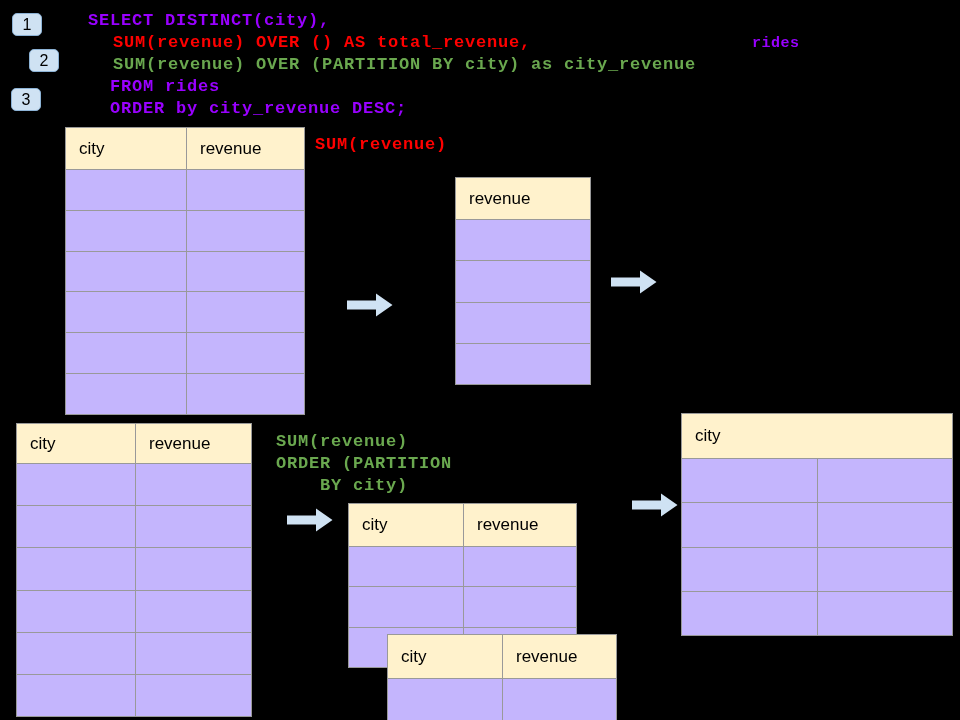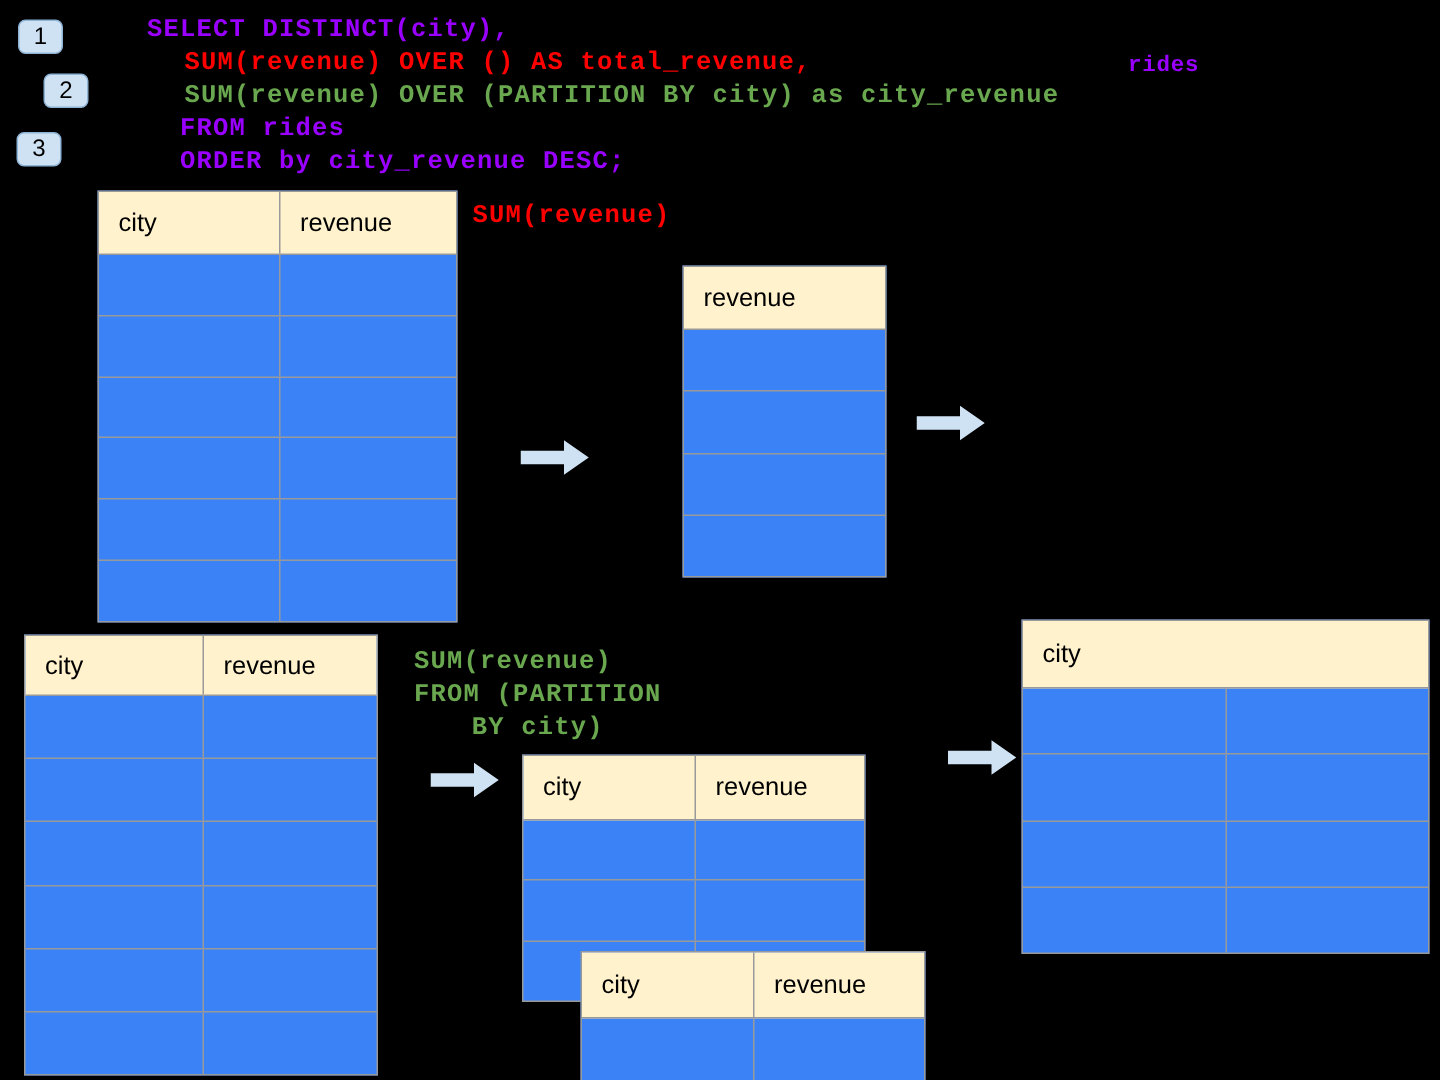--- a/index.html
+++ b/index.html
@@ -3,40 +3,40 @@
 <meta charset="utf-8">
 <style>
   html,body{margin:0;padding:0;background:#000;}
   #stage{position:relative;width:960px;height:720px;overflow:hidden;background:var(--background,#000);
          font-family:"Liberation Sans",sans-serif;}
 
   
   .code{position:absolute;font-family:"Liberation Mono",monospace;font-weight:bold;
         font-size:17px;letter-spacing:0.8px;white-space:pre;color:#fff;}
   .code .line{height:22px;line-height:22px;}
-  #sql-main{left:98px;top:10px;}
+  #sql-main{left:88px;top:10px;}
   #sql-main .line:nth-child(2),#sql-main .line:nth-child(3){margin-left:25px;}
   #sql-main .line:nth-child(4),#sql-main .line:nth-child(5){margin-left:22px;}
   #note-right{left:752px;top:34px;font-size:15px;letter-spacing:0.5px;color:var(--purple);}
   #note-right .line{height:20px;line-height:20px;}
   #label-total{left:315px;top:134px;}
   #label-partition{left:276px;top:431px;}
 
   
   .badge{position:absolute;width:30px;height:23px;border-radius:5px;
          background:var(--badge_fill);border:1px solid var(--badge_border);
          display:flex;align-items:center;justify-content:center;
          font-size:16px;color:#000;box-sizing:border-box;}
   #badge-1{left:12px;top:13px;}
   #badge-2{left:29px;top:49px;}
   #badge-3{left:11px;top:88px;}
 
   
   .tbl{position:absolute;display:flex;flex-direction:column;box-sizing:border-box;
-       border:1px solid var(--table_border);background:#3b82f6;}
+       border:1px solid var(--table_border);background:#c4b5fd;}
   .tbl .hdr{display:flex;flex:0 0 var(--hh,41px);background:var(--table_header_fill);
             border-bottom:1px solid var(--table_border);}
   .tbl .hdr .cell{display:flex;align-items:center;padding-left:13px;
                   font-size:17px;color:#000;}
   .tbl .row{display:flex;flex:1;border-bottom:1px solid var(--table_border);}
   .tbl .row:last-child{border-bottom:none;}
   .tbl .cell{flex:1;box-sizing:border-box;border-right:1px solid var(--table_border);}
   .tbl .cell:last-child{border-right:none;}
   .tbl .cell.c1{flex:0 0 var(--c1,120px);}
   #t1{left:65px;top:127px;width:240px;height:288px;--hh:41px;--c1:121px;}
@@ -62,21 +62,21 @@
   <div class="badge" id="badge-1">1</div>
   <div class="badge" id="badge-2">2</div>
   <div class="badge" id="badge-3">3</div>
 
   <div class="code" id="sql-main"><div class="line" style="color: var(--purple);">SELECT DISTINCT(city),</div><div class="line" style="color: var(--red);">SUM(revenue) OVER () AS total_revenue,</div><div class="line" style="color: var(--green);">SUM(revenue) OVER (PARTITION BY city) as city_revenue</div><div class="line" style="color: var(--purple);">FROM rides</div><div class="line" style="color: var(--purple);">ORDER by city_revenue DESC;</div></div>
 
   <div class="code" id="note-right"><div class="line" style="color: var(--purple);">rides</div></div>
 
   <div class="code" id="label-total"><div class="line" style="color: var(--red);">SUM(revenue)</div></div>
 
-  <div class="code" id="label-partition"><div class="line" style="color: var(--green);">SUM(revenue)</div><div class="line" style="color: var(--green);">FROM (PARTITION</div><div class="line" style="color: var(--green); text-align: center;">BY city)</div></div>
+  <div class="code" id="label-partition"><div class="line" style="color: var(--green);">SUM(revenue)</div><div class="line" style="color: var(--green);">ORDER (PARTITION</div><div class="line" style="color: var(--green); text-align: center;">BY city)</div></div>
 
   <div class="tbl" id="t1">
       <div class="hdr">
         <div class="cell c1">city</div>
         <div class="cell">revenue</div>
       </div>
       <div class="row">
         <div class="cell c1"></div>
         <div class="cell"></div>
       </div>

